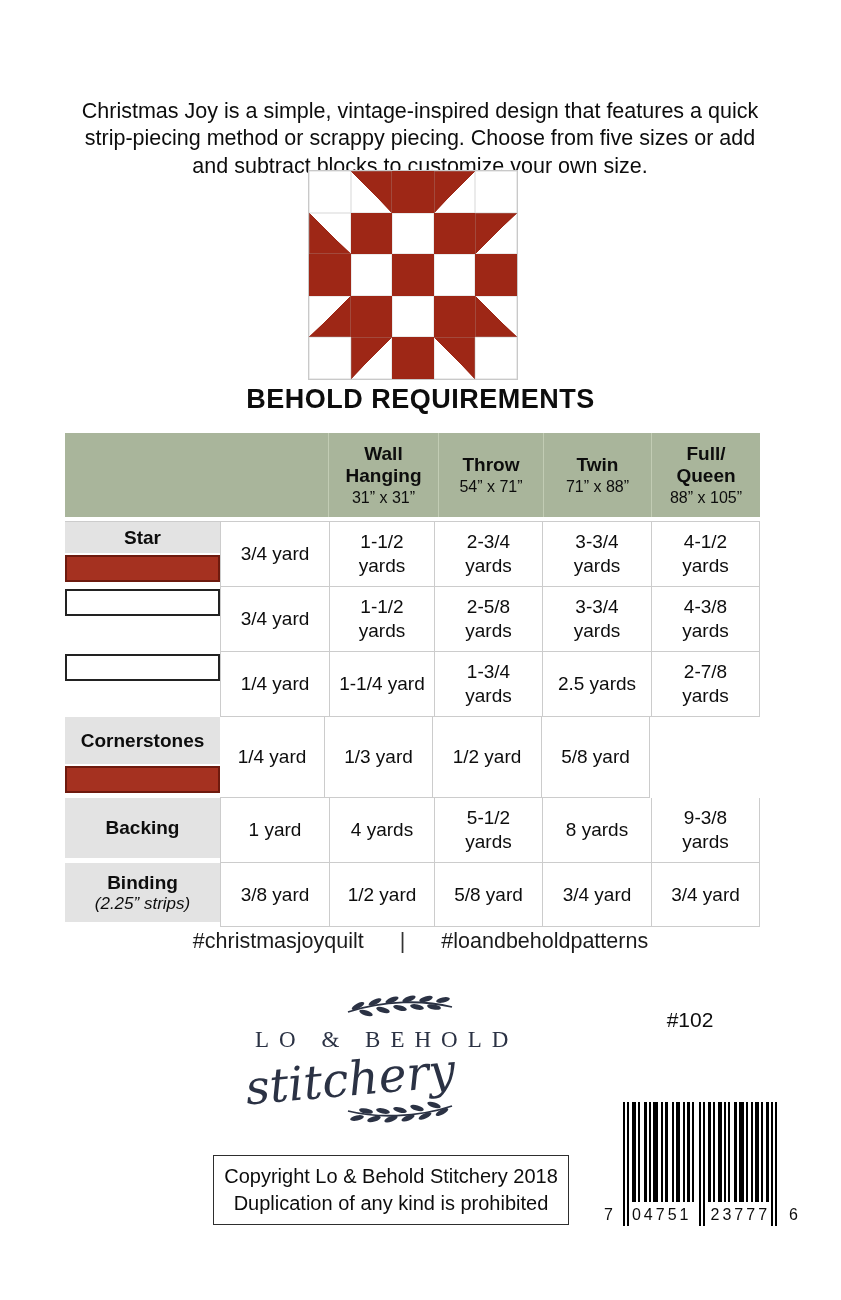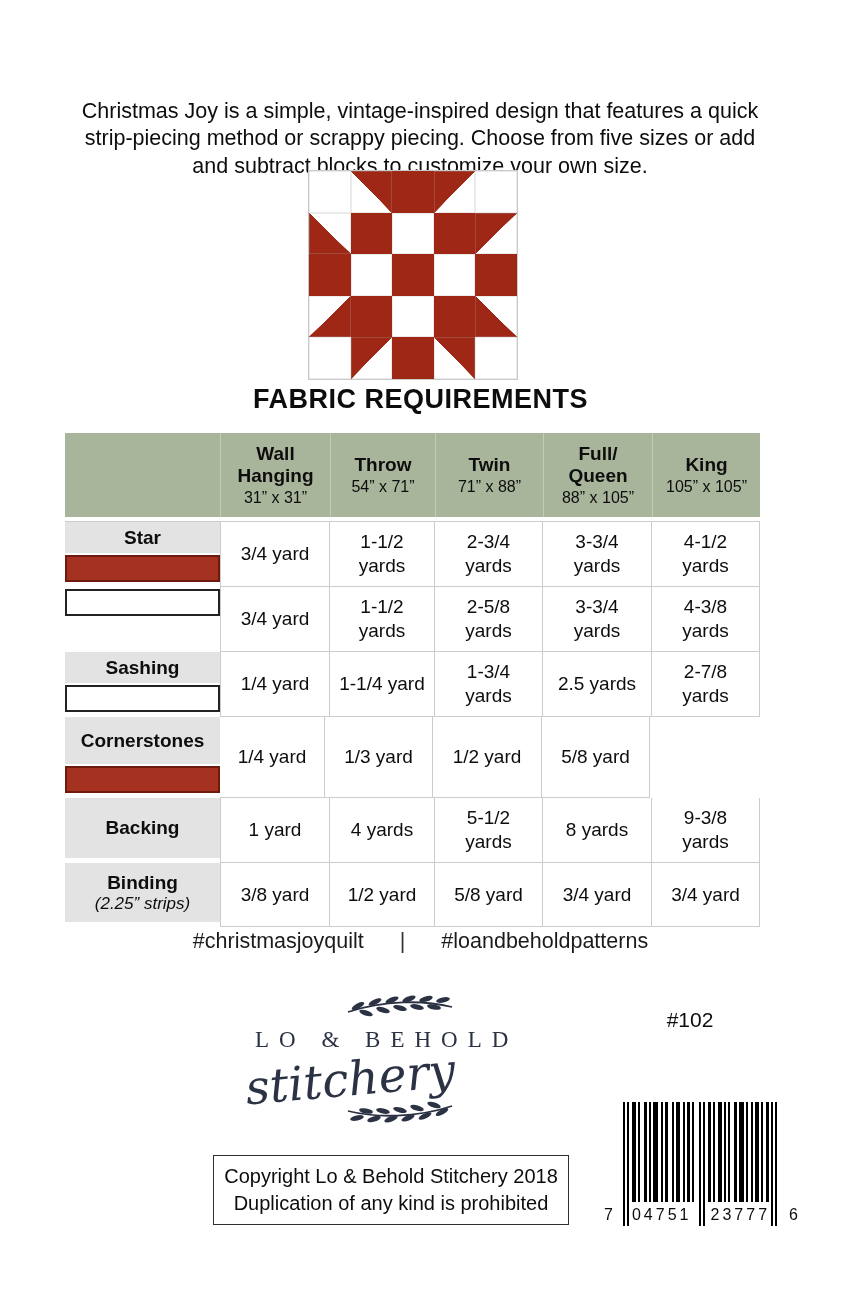--- a/index.html
+++ b/index.html
@@ -108,21 +108,21 @@
       <div class="qcell q-w"></div>
       <div class="qcell q-r"></div>
       <div class="qcell q-bl"></div>
       <div class="qcell q-w"></div>
       <div class="qcell q-tl"></div>
       <div class="qcell q-r"></div>
       <div class="qcell q-tr"></div>
       <div class="qcell q-w"></div>
     </div>
 
-  <h1 class="section-title">FABRIC REQUIREMENTS</h1>
+  <h1 class="section-title">BEHOLD REQUIREMENTS</h1>
 
   <div class="fabric-table">
       <div class="t-header">
         <div class="t-hcell" style="width: 155px;"></div>
         <div class="t-hcell" style="width: 110px;">
           <div class="h-name">Wall
 Hanging</div>
           <div class="h-size">31” x 31”</div>
         </div>
         <div class="t-hcell" style="width: 105px;">
@@ -131,24 +131,20 @@
         </div>
         <div class="t-hcell" style="width: 108px;">
           <div class="h-name">Twin</div>
           <div class="h-size">71” x 88”</div>
         </div>
         <div class="t-hcell" style="width: 109px;">
           <div class="h-name">Full/
 Queen</div>
           <div class="h-size">88” x 105”</div>
         </div>
-        <div class="t-hcell" style="width: 108px;">
-          <div class="h-name">King</div>
-          <div class="h-size">105” x 105”</div>
-        </div>
       </div>
       <div class="t-body">
         <div class="t-row" style="height: 65px;">
           <div class="t-label" style="width: 155px;">
             <div class="t-label-gray">
               <div class="t-label-name">Star</div>
             </div>
             <div class="t-swatch sw-red"></div>
           </div>
           <div class="t-cell first" style="width: 110px;">3/4 yard</div>
@@ -170,23 +166,20 @@
 yards</div>
           <div class="t-cell" style="width: 108px;">2-5/8
 yards</div>
           <div class="t-cell" style="width: 109px;">3-3/4
 yards</div>
           <div class="t-cell" style="width: 108px;">4-3/8
 yards</div>
         </div>
         <div class="t-row" style="height: 65px;">
           <div class="t-label" style="width: 155px;">
-            <div class="t-label-gray">
-              <div class="t-label-name">Sashing</div>
-            </div>
             <div class="t-swatch sw-white"></div>
           </div>
           <div class="t-cell first" style="width: 110px;">1/4 yard</div>
           <div class="t-cell" style="width: 105px;">1-1/4 yard</div>
           <div class="t-cell" style="width: 108px;">1-3/4
 yards</div>
           <div class="t-cell" style="width: 109px;">2.5 yards</div>
           <div class="t-cell" style="width: 108px;">2-7/8
 yards</div>
         </div>

